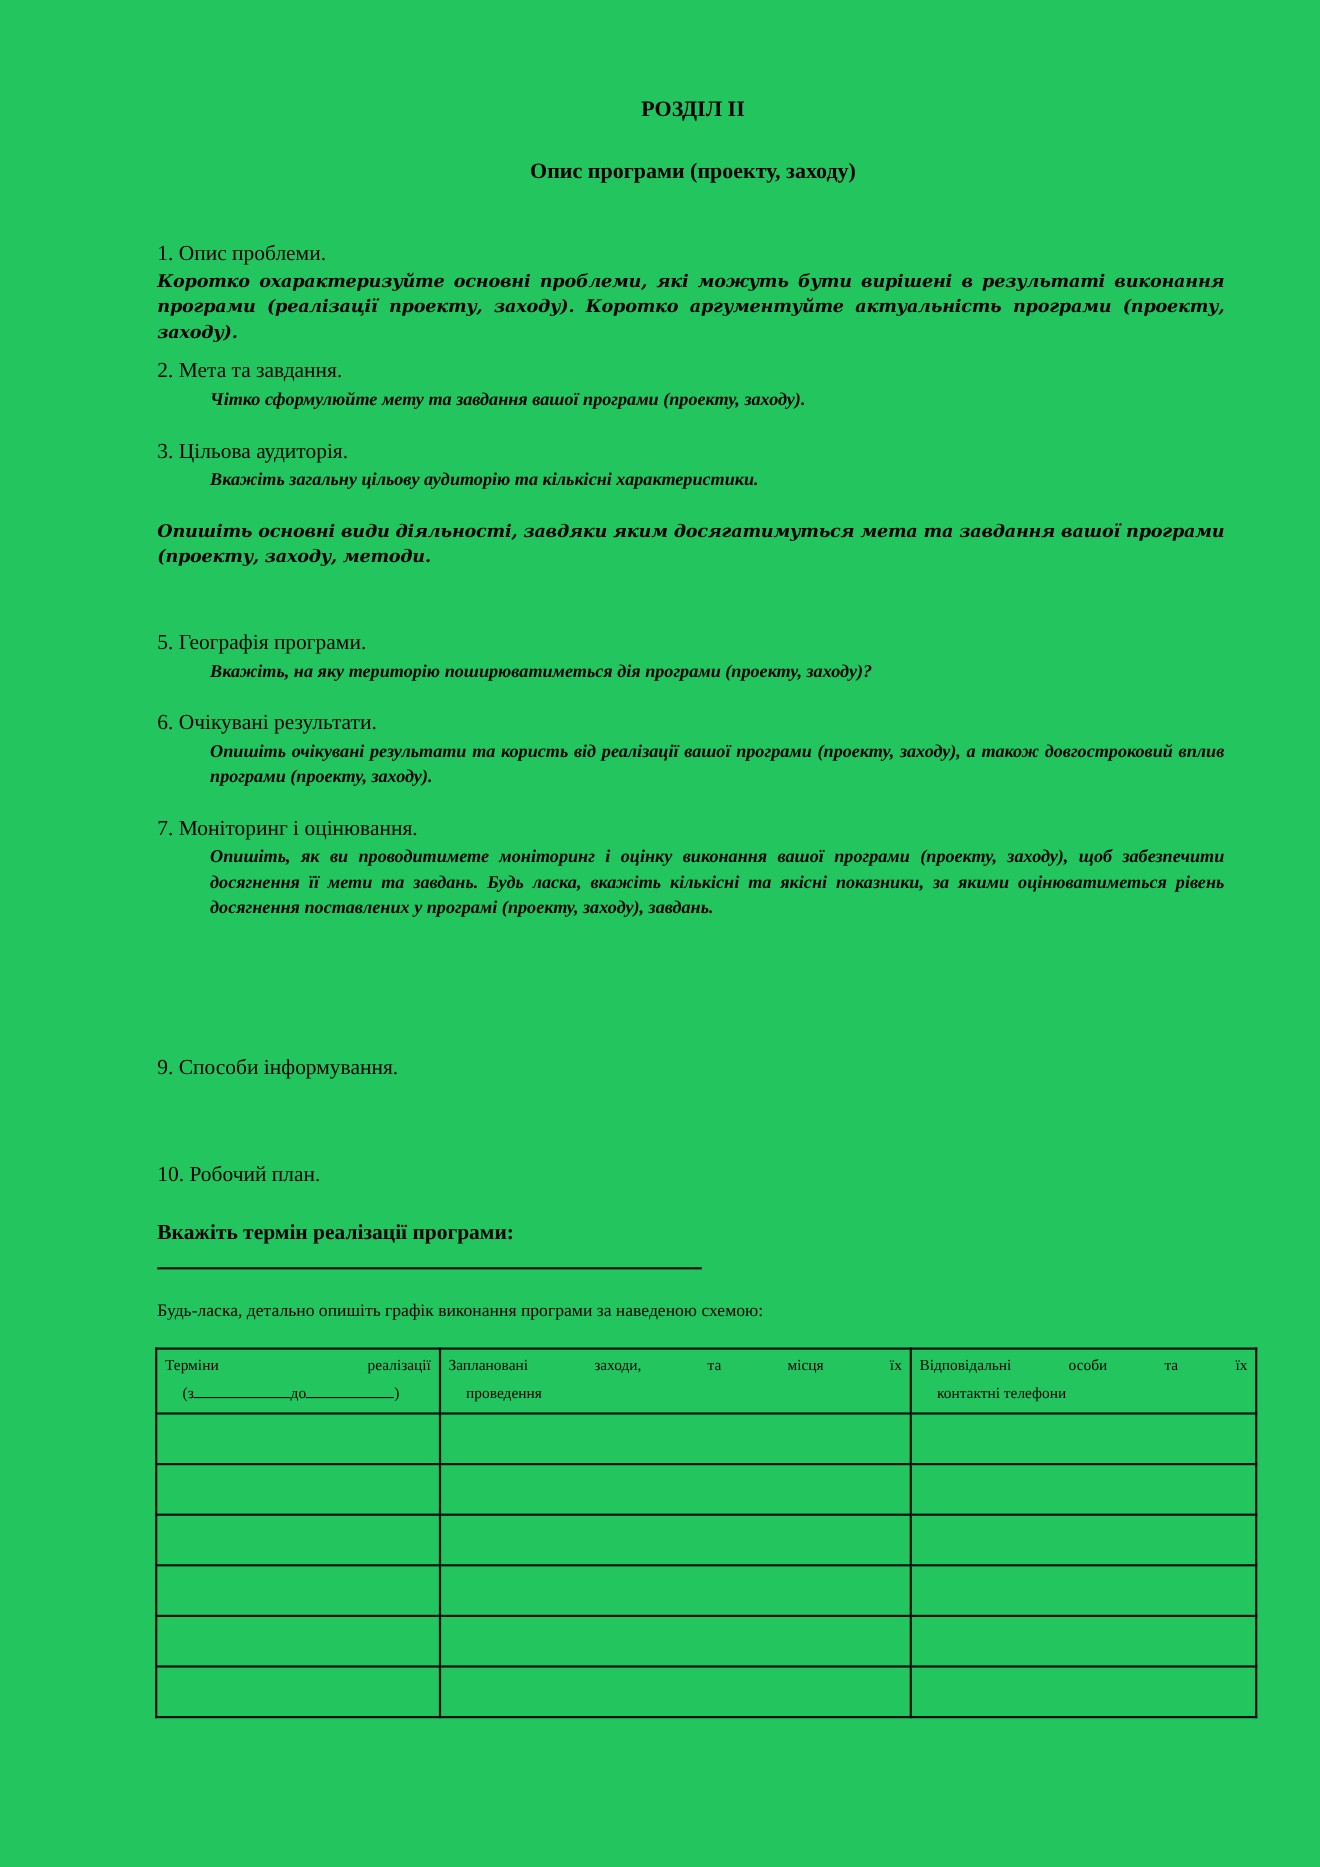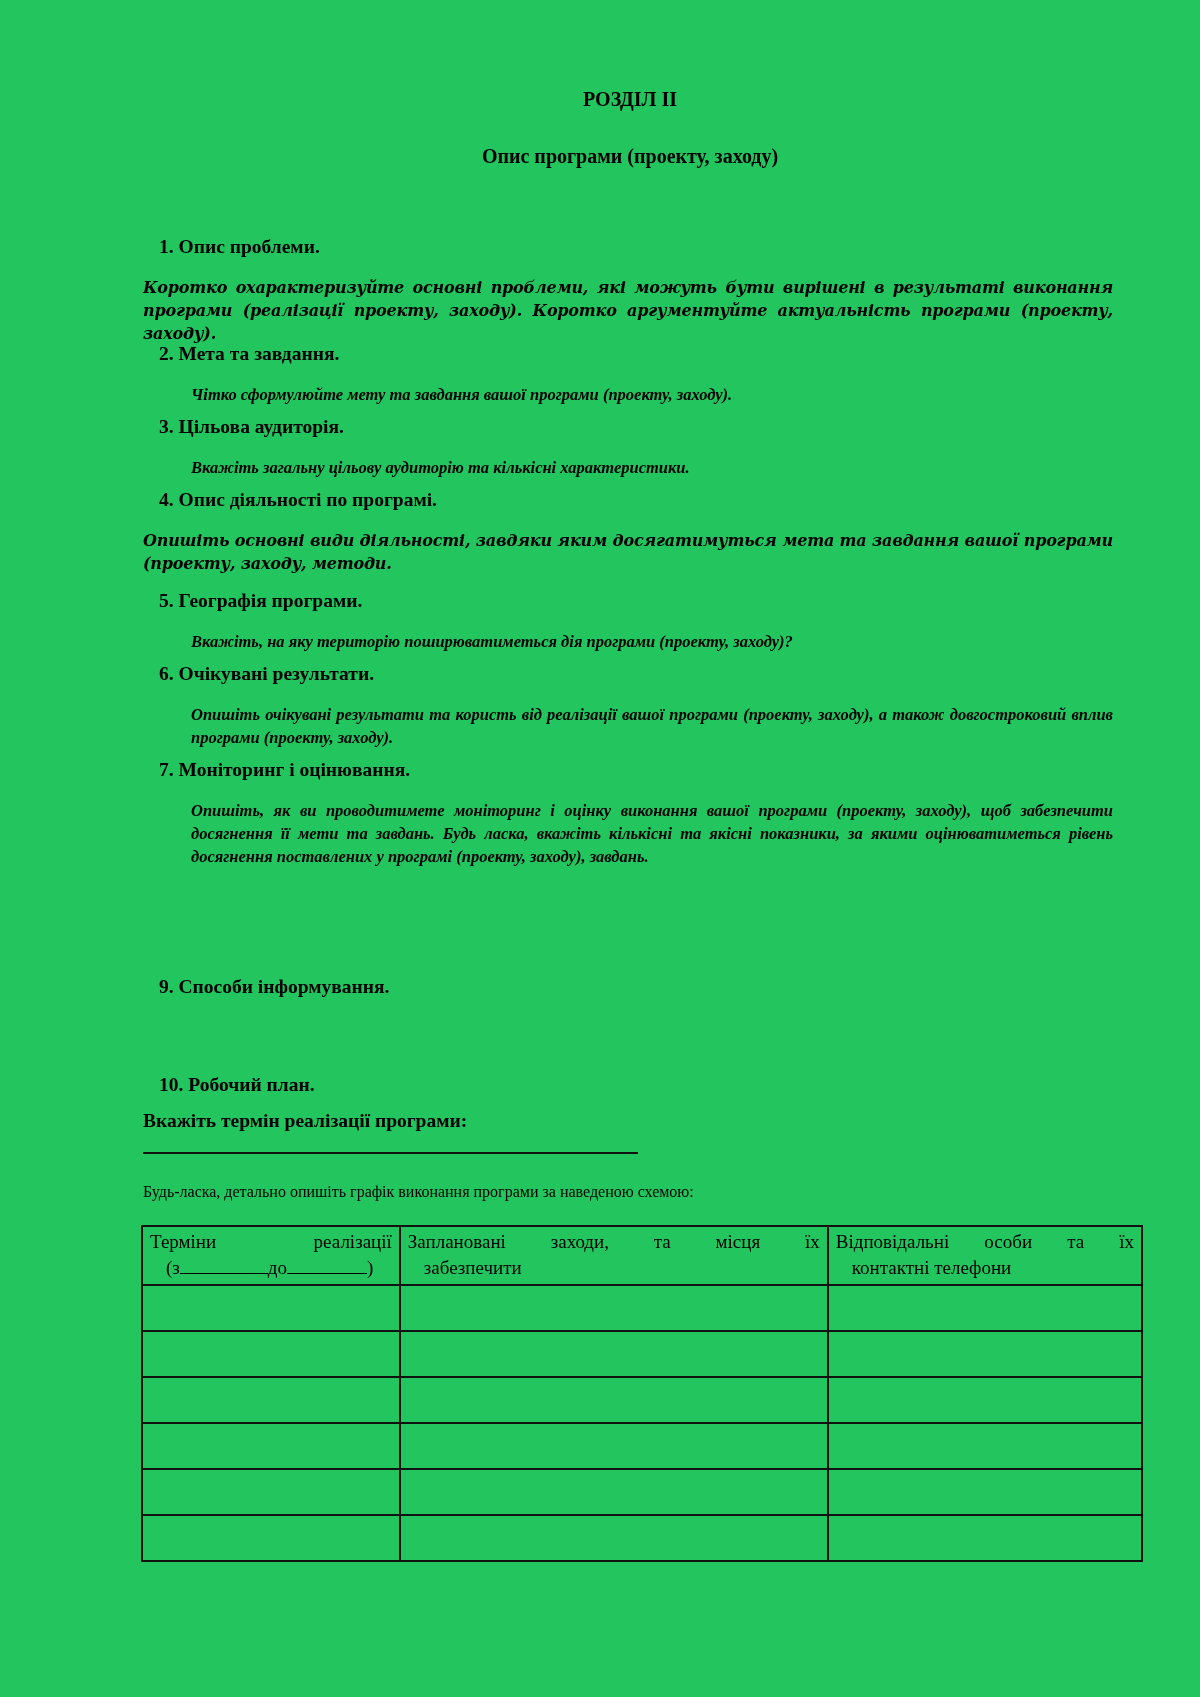--- a/index.html
+++ b/index.html
@@ -2,27 +2,27 @@
 <html><head>
 <meta charset="utf-8">
 <style>
   html, body { margin: 0; padding: 0; background: #ffffff; }
   body { width: 1200px; height: 1697px; position: relative; overflow: hidden; color: #000; font-family: "Liberation Serif", serif; }
   .page { position: absolute; left: 0; top: 0; width: 1200px; height: 1697px; background: #22c55e; padding-left: 48px; }
   .title { position: absolute; left: 0; width: 1260px; text-align: center; font-weight: bold; font-size: 20px; }
   .title.main { top: 88px; }
   .title.sub { top: 145px; font-size: 20px; }
   .section { position: absolute; left: 143px; width: 970px; }
-  .section h2 { margin: 16px; font-size: 19.5px; font-weight: bold; line-height: 26px; font-family: "Liberation Serif", serif; }
+  .section h2 { margin: 0; font-size: 19.5px; font-weight: normal; line-height: 26px; font-family: "Liberation Serif", serif; }
   .section p { margin: 0; font-size: 16px; font-style: italic; font-weight: bold; line-height: 23px; text-align: justify; text-align-last: left; font-family: "DejaVu Serif", serif; letter-spacing: -0.2px; }
   .section p.cond { font-family: "Liberation Serif", serif; font-size: 16.5px; letter-spacing: 0; margin-left: 48px; }
   .termin { position: absolute; left: 143px; top: 1110px; font-size: 19.5px; font-weight: bold; }
   .termin-line { position: absolute; left: 143px; top: 1152px; width: 495px; height: 0; border-top: 2px solid #111; }
   .intro { position: absolute; left: 143px; top: 1183px; font-size: 16px; text-align: center; }
-  table.plan { position: absolute; left: 141px; top: 1225px; width: 1002px; border-collapse: collapse; font-size: 19px; }
+  table.plan { position: absolute; left: 141px; top: 1225px; width: 1002px; border-collapse: collapse; font-size: 14px; }
   table.plan th, table.plan td { border: 2px solid #111; padding: 0 7px; vertical-align: top; font-weight: normal; }
   table.plan th { height: 55px; text-align: justify; text-align-last: justify; line-height: 26px; padding-top: 2px; }
   table.plan th .l2 { text-align-last: left; margin-left: 16px; }
   table.plan td { height: 44px; }
   .c1 { width: 242px; } .c2 { width: 415px; } .c3 { width: 300px; border-radius: 16px; }
   .blank { display: inline-block; border-bottom: 1.5px solid #000; vertical-align: baseline; height: 14px; }
 </style>
 </head>
 <body>
 
@@ -36,21 +36,20 @@
   </div>
   <div class="section" style="top:325px">
     <h2>2. Мета та завдання.</h2>
     <p class="cond">Чітко сформулюйте мету та завдання вашої програми (проекту, заходу).</p>
   </div>
   <div class="section" style="top:398px">
     <h2>3. Цільова аудиторія.</h2>
     <p class="cond">Вкажіть загальну цільову аудиторію та кількісні характеристики.</p>
   </div>
   <div class="section" style="top:471px">
-    <h2>4. Опис діяльності по програмі.</h2>
     <p>Опишіть основні види діяльності, завдяки яким досягатимуться мета та завдання вашої програми (проекту, заходу, методи.</p>
   </div>
   <div class="section" style="top:572px">
     <h2>5. Географія програми.</h2>
     <p class="cond">Вкажіть, на яку територію поширюватиметься дія  програми (проекту, заходу)?</p>
   </div>
   <div class="section" style="top:645px">
     <h2>6. Очікувані результати.</h2>
     <p class="cond">Опишіть очікувані результати та користь від реалізації вашої  програми (проекту, заходу), а також довгостроковий вплив програми (проекту, заходу).</p>
   </div>
@@ -71,21 +70,21 @@
 
   <table class="plan">
     <thead>
       <tr>
         <th class="c1">
           <div>Терміни реалізації</div>
           <div class="l2" style="text-align-last:left;white-space:nowrap"><span>(з</span><span class="blank" style="width:88px"></span><span>до</span><span class="blank" style="width:80px"></span><span>)</span></div>
         </th>
         <th class="c2">
           <div>Заплановані заходи, та місця їх</div>
-          <div class="l2">забезпечити</div>
+          <div class="l2">проведення</div>
         </th>
         <th class="c3">
           <div>Відповідальні особи та їх</div>
           <div class="l2">контактні  телефони</div>
         </th>
       </tr>
     </thead>
     <tbody id="plan-body">
         <tr>
           <td></td>

